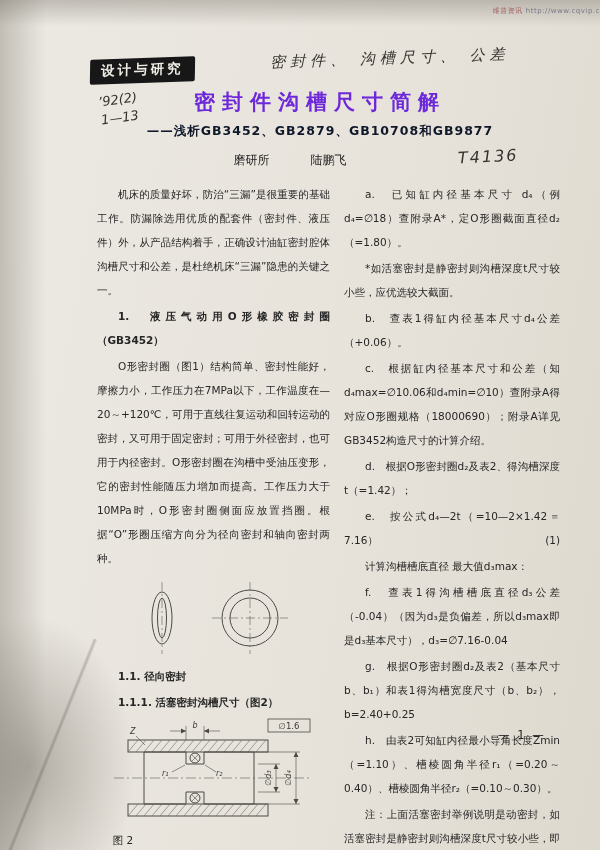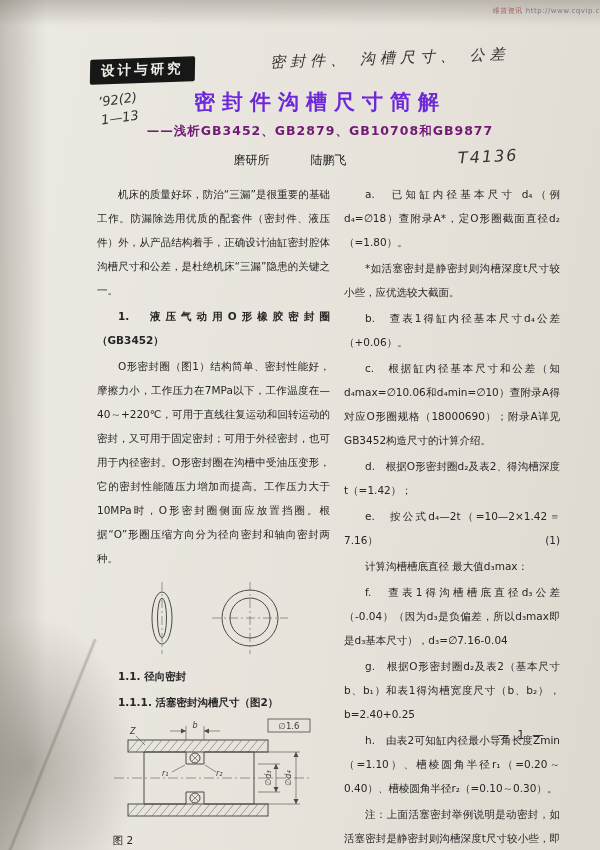--- a/index.html
+++ b/index.html
@@ -26,21 +26,21 @@
              transform:rotate(-2deg) skewX(-3deg);border-radius:2px;}
   .hw{position:absolute;font-style:italic;color:#35332f;}
   .hw-keywords{left:270px;top:49px;font-size:15px;letter-spacing:5px;transform:rotate(-2deg);}
   .hw-issue{left:98px;top:92px;font-size:13px;transform:rotate(-8deg);}
   .hw-pages{left:101px;top:110px;font-size:13px;transform:rotate(-8deg);}
   .hw-code{left:458px;top:147px;font-size:16px;letter-spacing:2px;transform:rotate(-3deg);}
   .title{position:absolute;left:120px;top:88px;width:400px;margin:0;text-align:center;
          font-size:21px;font-weight:bold;letter-spacing:7px;color:#6d28d9;
          font-family:"DejaVu Serif","Liberation Serif",serif;}
   .subtitle{position:absolute;left:120px;top:123px;width:400px;text-align:center;
-            font-size:12.5px;font-weight:bold;letter-spacing:1px;color:#701a75;}
+            font-size:12.5px;font-weight:bold;letter-spacing:1px;color:#0f172a;}
   .authors{position:absolute;left:180px;top:152px;width:220px;display:flex;gap:41px;
            justify-content:center;font-size:12px;color:#1e1e1e;}
   .col{position:absolute;top:182px;font-size:10.5px;line-height:24px;text-align:justify;color:#262626;}
   .col-left{left:97px;width:233px;}
   .col-right{left:344px;width:216px;}
   .col p{margin:0 0 2px 0;}
   .indent{text-indent:2em;}
   .h{font-weight:bold;}
   .caption{margin:2px 0 3px 0;}
   .cap1{text-indent:5em;}
@@ -76,21 +76,21 @@
   <h1 class="title">密封件沟槽尺寸简解</h1>
   <div class="subtitle">——浅析GB3452、GB2879、GB10708和GB9877</div>
   <div class="authors">
     <span>磨研所</span>
     <span>陆鹏飞</span>
   </div>
 
   <div class="col col-left">
     <p class="indent">机床的质量好坏，防治“三漏”是很重要的基础工作。防漏除选用优质的配套件（密封件、液压件）外，从产品结构着手，正确设计油缸密封腔体沟槽尺寸和公差，是杜绝机床“三漏”隐患的关键之一。</p>
     <p class="h indent">1.　液压气动用O形橡胶密封圈（GB3452）</p>
-    <p class="indent">O形密封圈（图1）结构简单、密封性能好，摩擦力小，工作压力在7MPa以下，工作温度在—40～+220℃，可用于直线往复运动和回转运动的密封，又可用于固定密封；可用于外径密封，也可用于内径密封。O形密封圈在沟槽中受油压变形，它的密封性能随压力增加而提高。工作压力大于10MPa时，O形密封圈侧面应放置挡圈。根据“O”形圈压缩方向分为径向密封和轴向密封两种。</p>
+    <p class="indent">O形密封圈（图1）结构简单、密封性能好，摩擦力小，工作压力在7MPa以下，工作温度在—20～+120℃，可用于直线往复运动和回转运动的密封，又可用于固定密封；可用于外径密封，也可用于内径密封。O形密封圈在沟槽中受油压变形，它的密封性能随压力增加而提高。工作压力大于10MPa时，O形密封圈侧面应放置挡圈。根据“O”形圈压缩方向分为径向密封和轴向密封两种。</p>
 
     <div class="figure">
       <svg width="220" height="88" viewBox="0 0 220 88">
         <g stroke="#4a4a46" fill="none" stroke-width="1">
           <ellipse cx="58" cy="44" rx="10" ry="26"></ellipse>
           <ellipse cx="58" cy="44" rx="4.5" ry="20"></ellipse>
           <circle cx="146" cy="44" r="28"></circle>
           <circle cx="146" cy="44" r="20"></circle>
         </g>
         <g stroke="#5a5a55" stroke-width=".6" stroke-dasharray="9 3 2 3">

